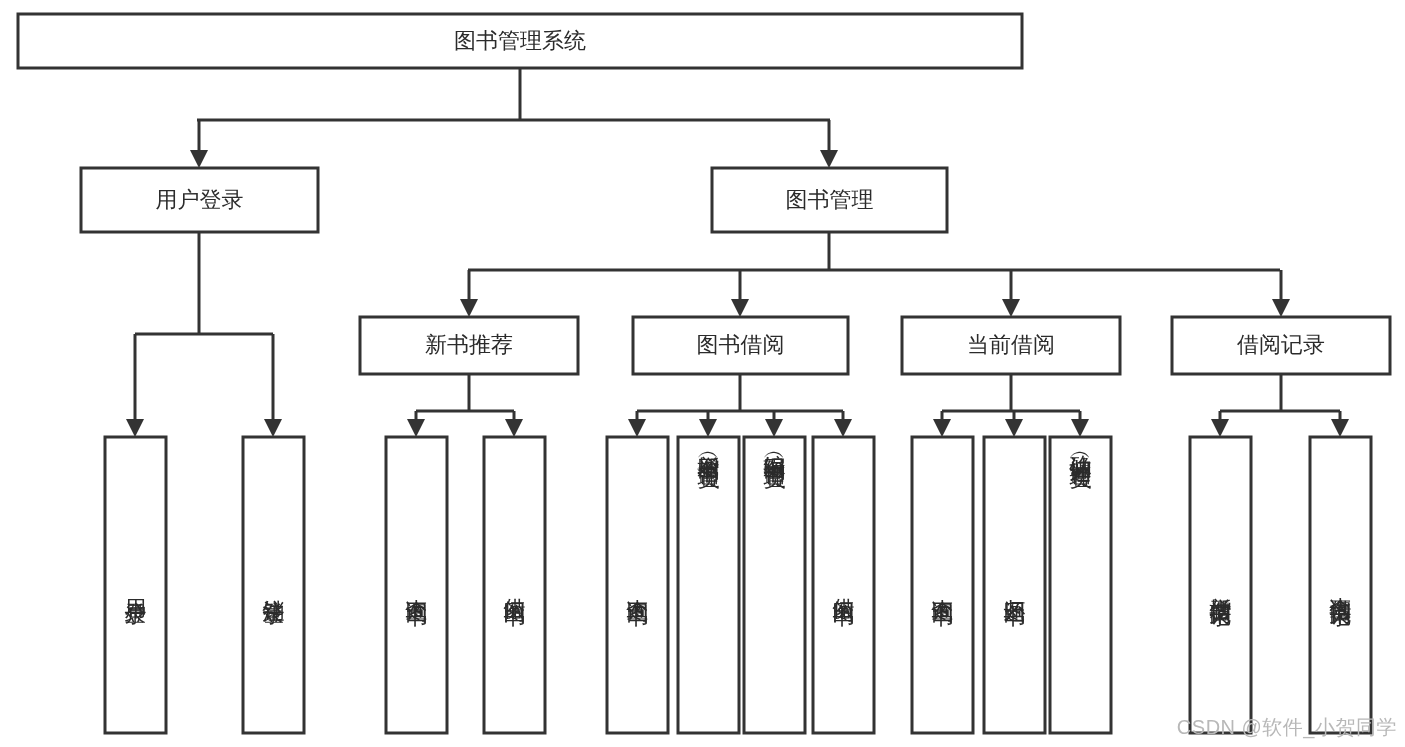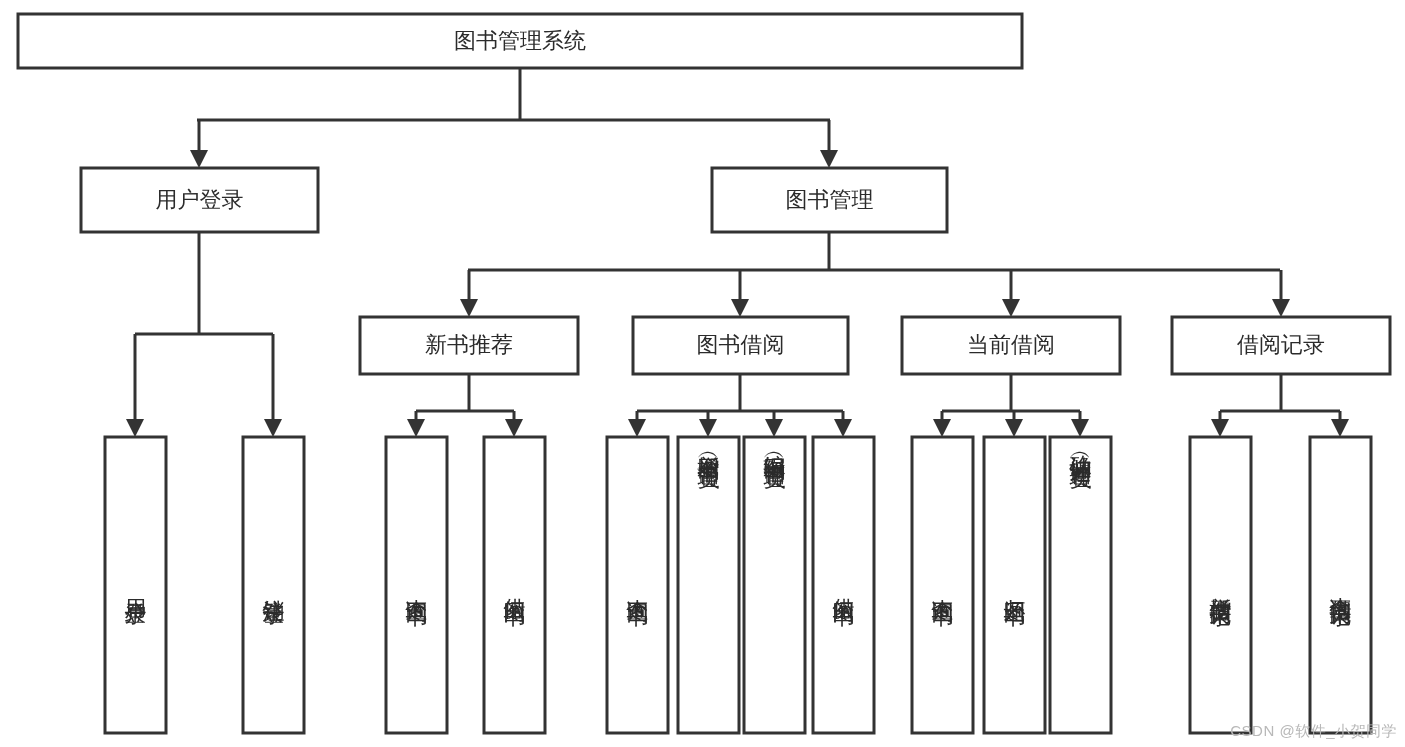--- a/index.html
+++ b/index.html
@@ -38,21 +38,21 @@
     line-height:1;
     letter-spacing:2px;
     color:#2b2b2b;
     white-space:nowrap;
   }
   .watermark{
     position:absolute;
     right:8px;
     bottom:6px;
     font-family:"Liberation Sans","DejaVu Sans",sans-serif;
-    font-size:15px;
+    font-size:20px;
     color:#b8b8b8;
     letter-spacing:0.5px;
     white-space:nowrap;
   }
 </style>
 </head>
 <body>
 
 <svg id="diagram" viewBox="0 0 1405 747" xmlns="http://www.w3.org/2000/svg">
 

